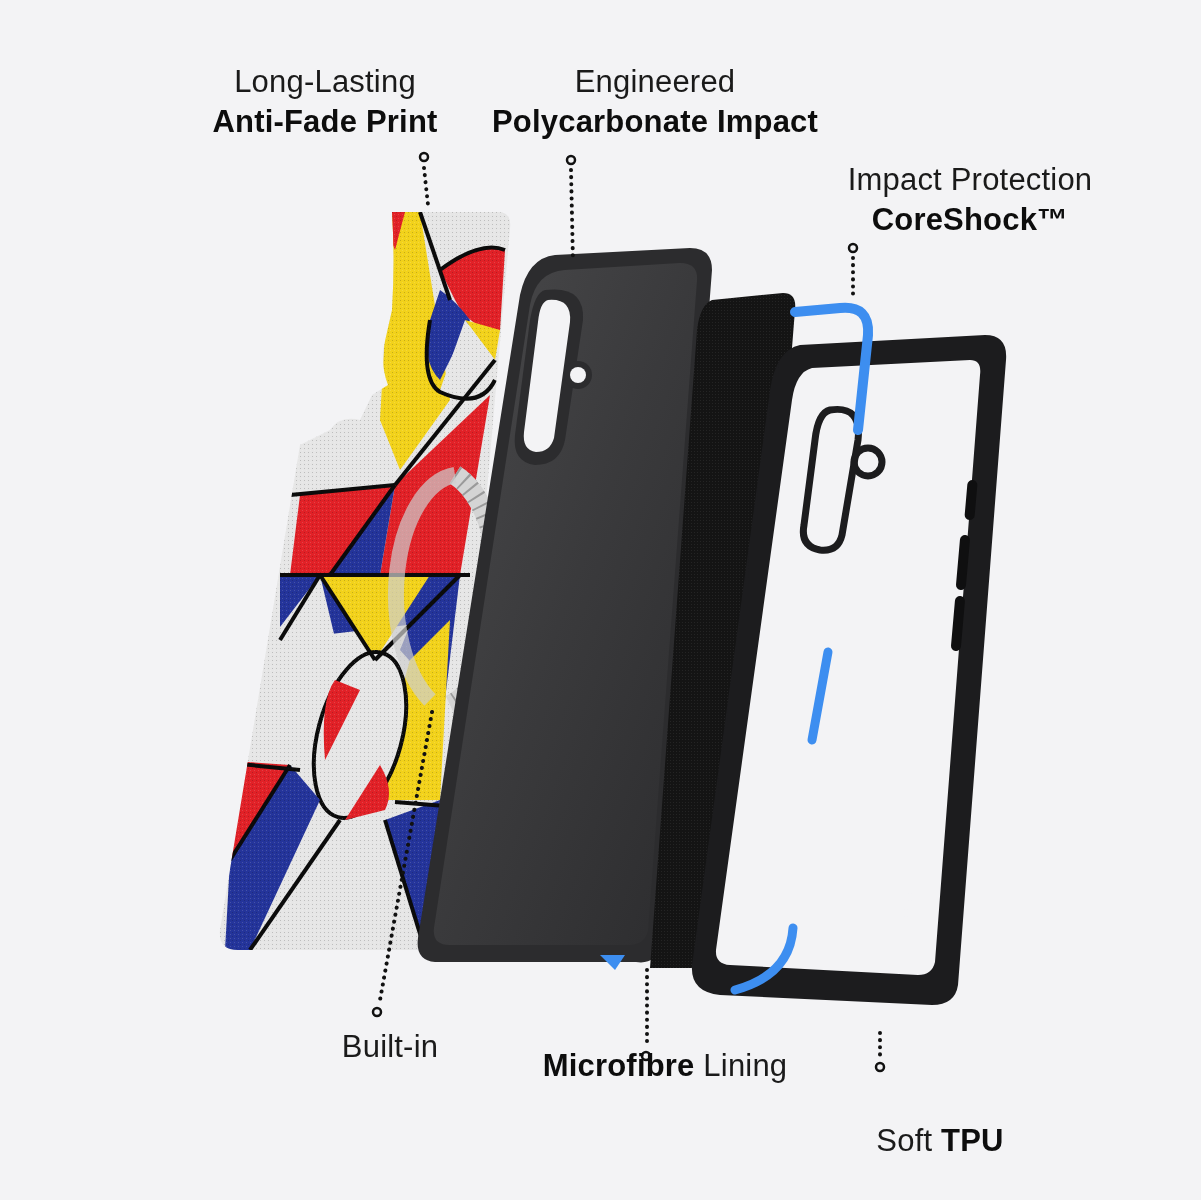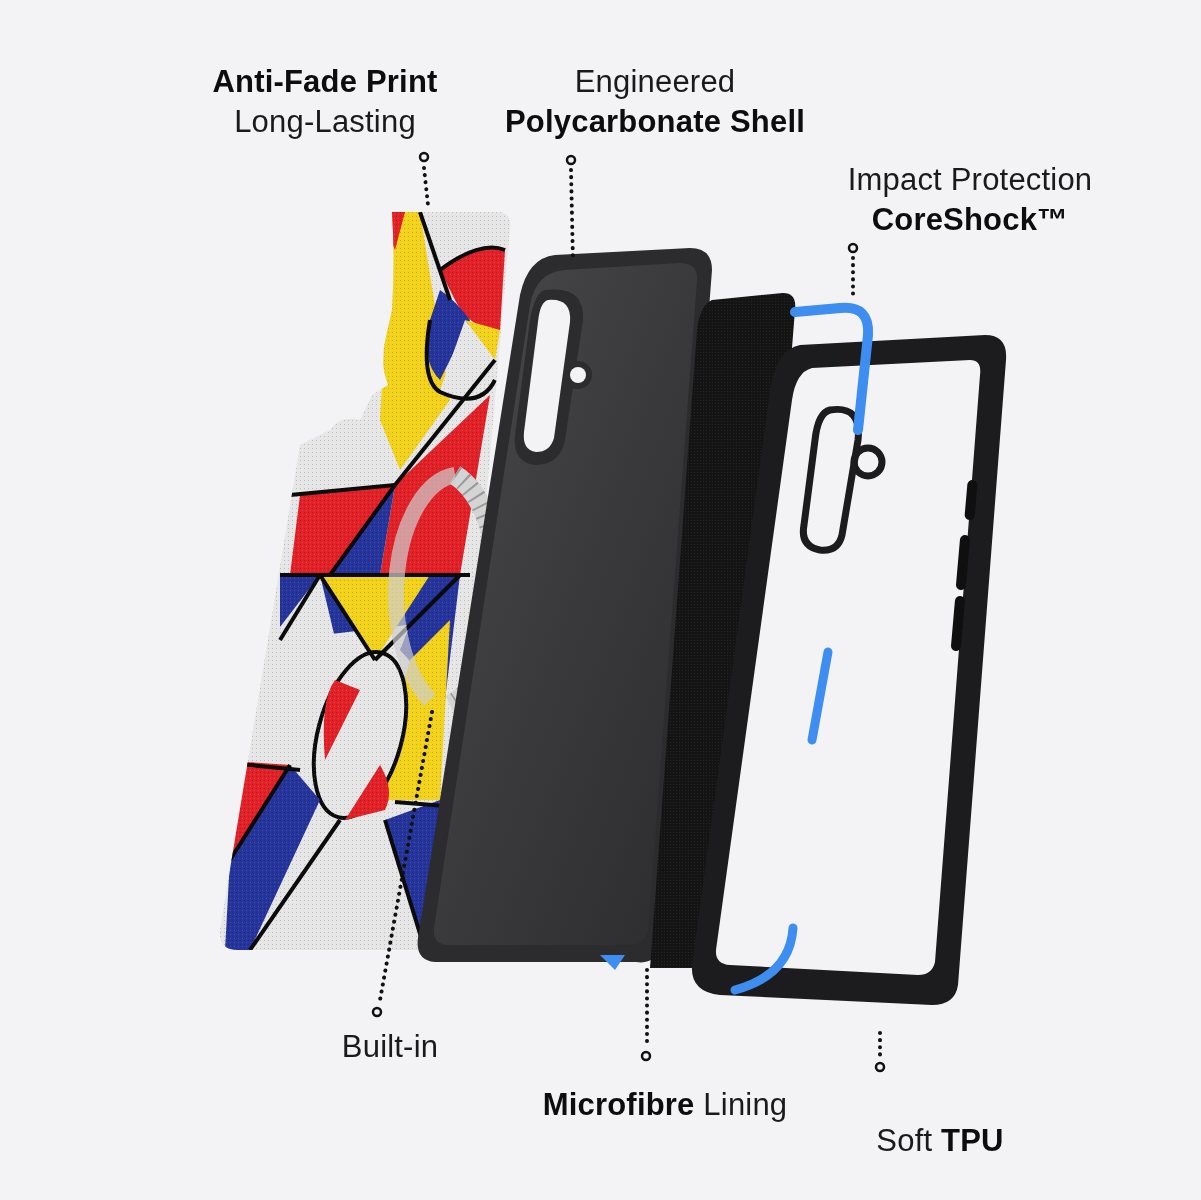--- a/index.html
+++ b/index.html
@@ -156,37 +156,37 @@
 
     <line x1="647" y1="970" x2="647" y2="1047" stroke-width="4" stroke-dasharray="0.1 7" stroke-linecap="round"></line>
     <circle cx="646" cy="1056" r="4" fill="none" stroke-width="2.5"></circle>
 
     <line x1="880" y1="1033" x2="880" y2="1058" stroke-width="4" stroke-dasharray="0.1 7" stroke-linecap="round"></line>
     <circle cx="880" cy="1067" r="4" fill="none" stroke-width="2.5"></circle>
   </g>
 </svg>
 
 <div class="label" style="left:180px; top:62px; width:290px;">
+  <span class="line light">Long-Lasting</span>
   <span class="line bold">Anti-Fade Print</span>
-  <span class="line light">Long-Lasting</span>
 </div>
 
 <div class="label" style="left:480px; top:62px; width:350px;">
   <span class="line light">Engineered</span>
-  <span class="line bold">Polycarbonate Shell</span>
+  <span class="line bold">Polycarbonate Impact</span>
 </div>
 
 <div class="label" style="left:820px; top:160px; width:300px;">
   <span class="line light">Impact Protection</span>
   <span class="line bold">CoreShock™</span>
 </div>
 
 <div class="label" style="left:270px; top:1027px; width:240px;">
   <span class="line light">Built-in</span>
 </div>
 
-<div class="label" style="left:520px; top:1085px; width:290px;">
+<div class="label" style="left:520px; top:1046px; width:290px;">
   <span class="bold">Microfibre</span><span class="light"> Lining</span>
 </div>
 
 <div class="label" style="left:855px; top:1073px; width:170px;margin-top:48px;">
   <span class="light">Soft </span><span class="bold">TPU</span>
 </div>
 
 </body></html>

